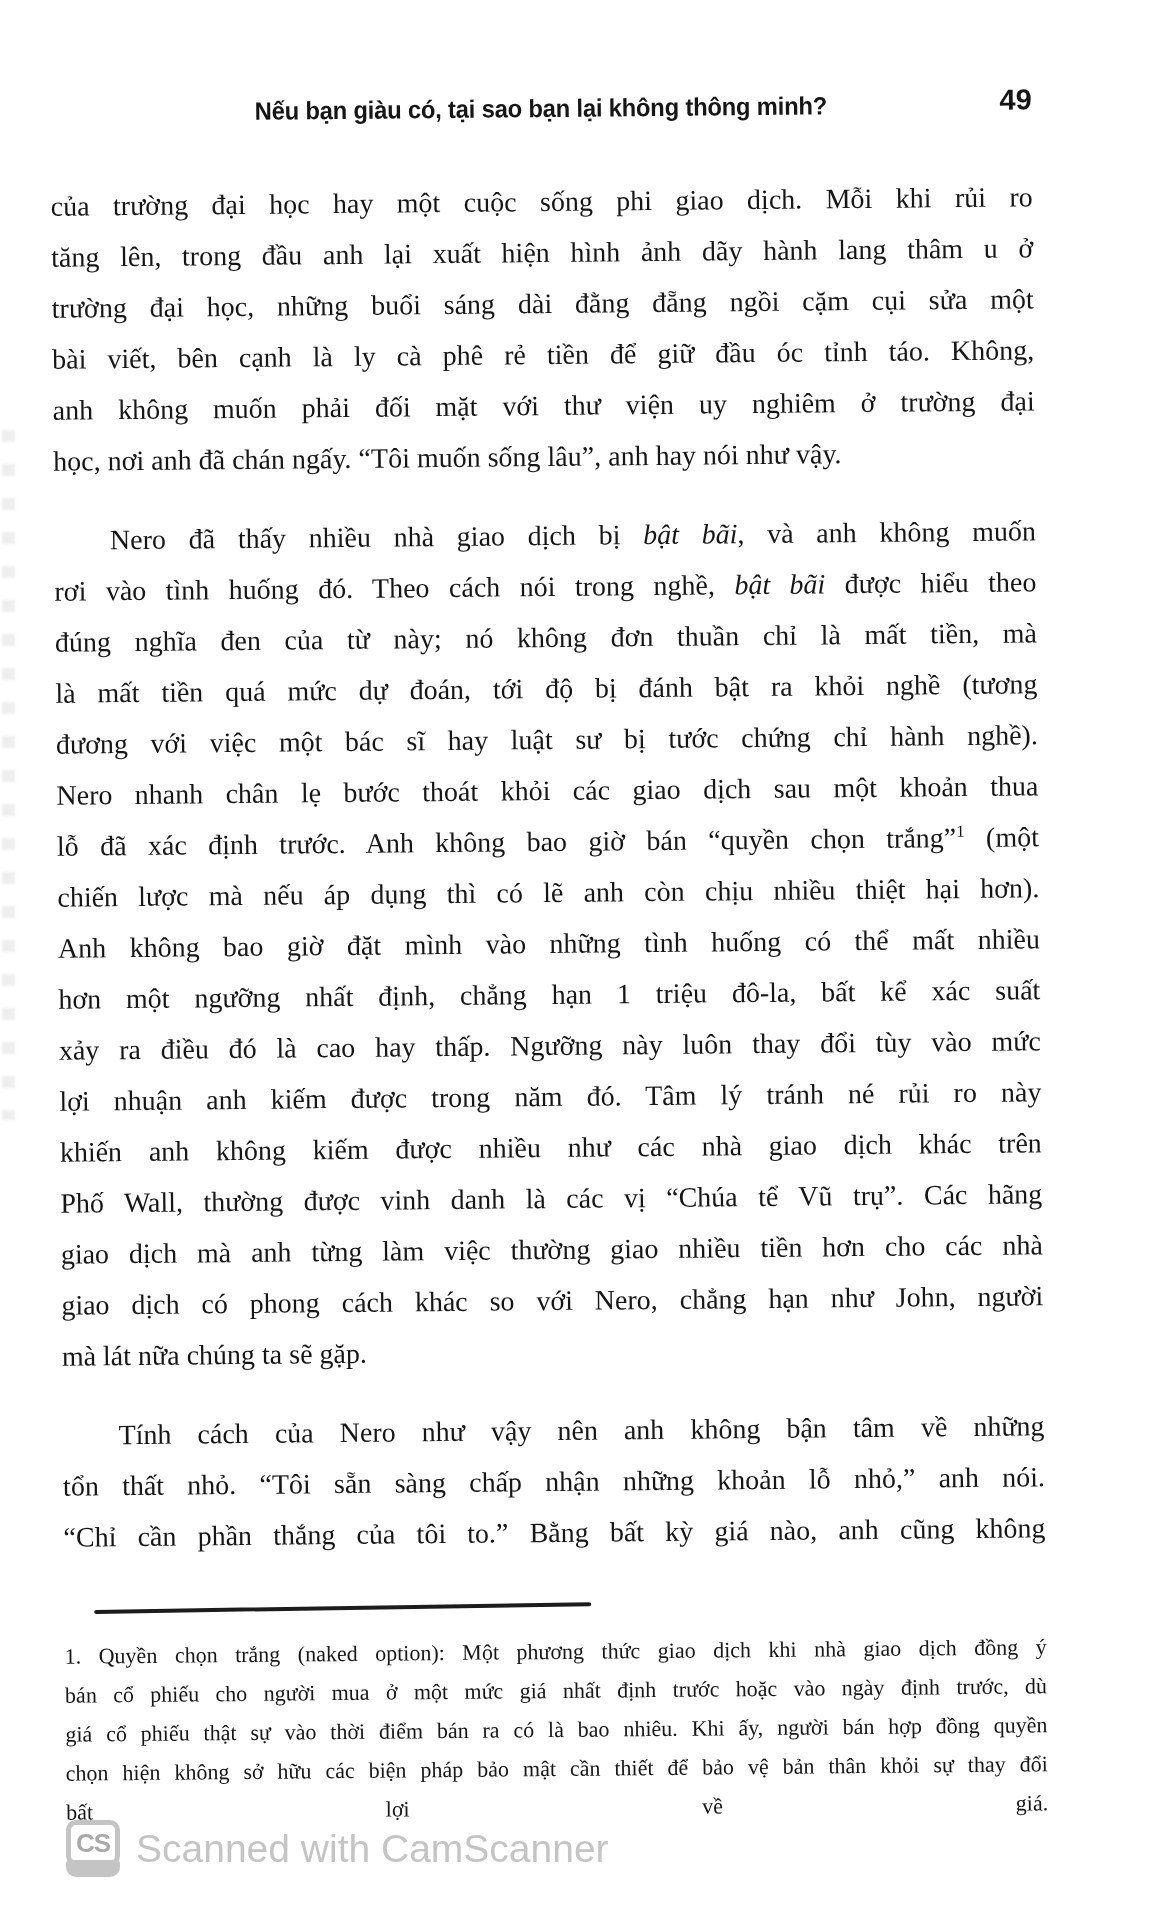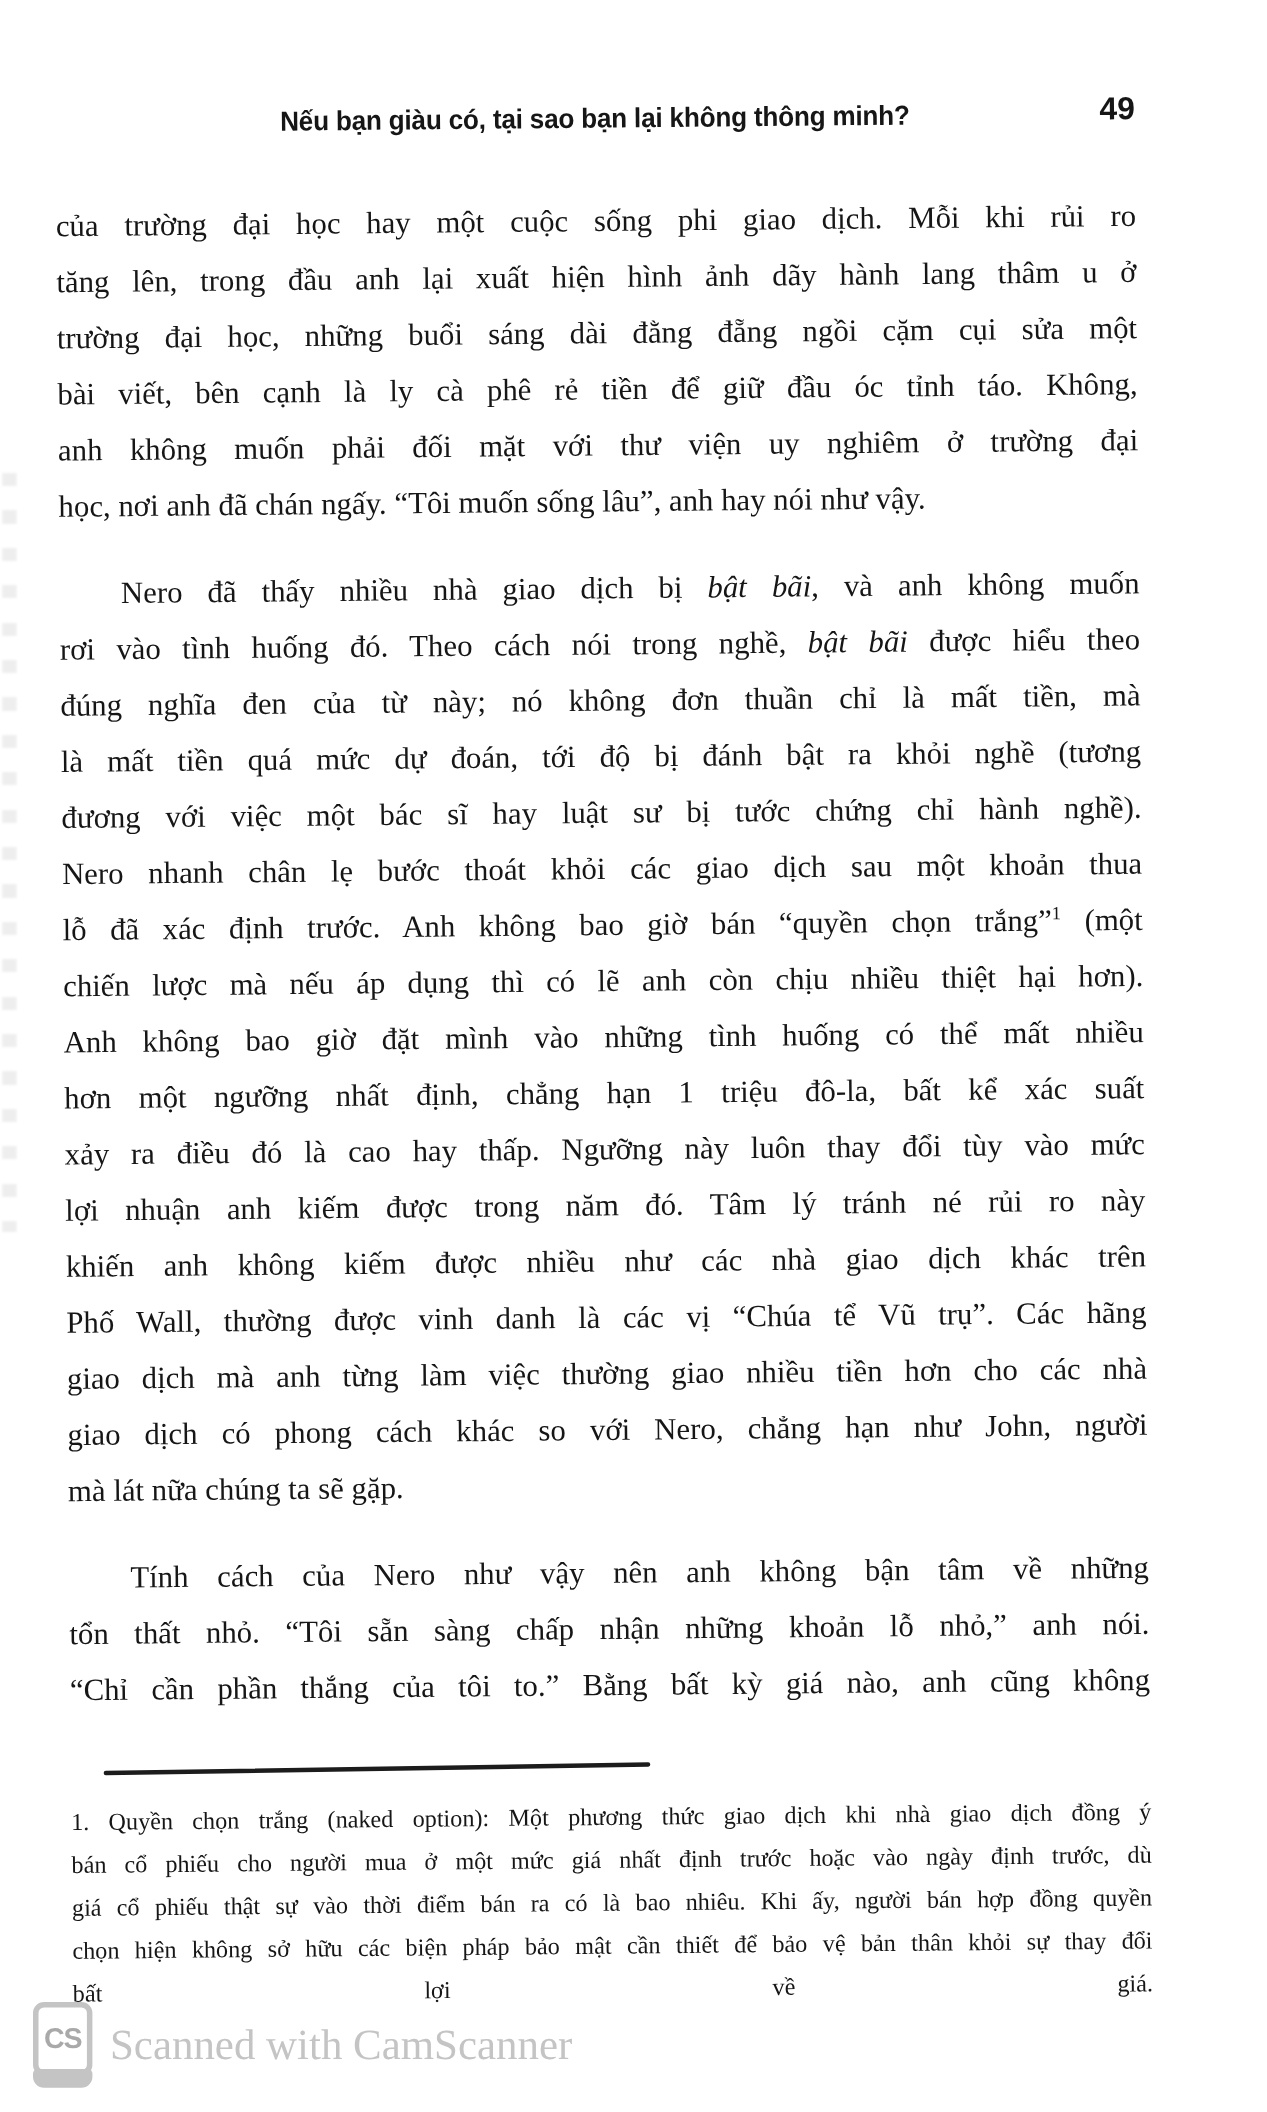--- a/index.html
+++ b/index.html
@@ -24,26 +24,26 @@
   .first-indent { text-indent:56px; }
   .para-end { text-align-last:left; }
 
   .divider { margin:46px 0 0 30px; width:497px; height:4px; background:#1c1c1c; border-radius:2px; transform:rotate(-0.35deg); }
 
   .footnote { margin-top:24px; font-size:22px; }
   .fn-line { height:39px; line-height:39px; text-align:justify; text-align-last:justify; }
 
   
   .watermark { position:absolute; left:30px; top:1820px; display:flex; align-items:center; gap:16px; }
-  .cs-logo { position:relative; width:54px; height:78px; flex:0 0 auto; }
+  .cs-logo { position:relative; width:54px; height:57px; flex:0 0 auto;margin-left:36px; }
   .cs-top { position:absolute; left:0; right:0; top:0; bottom:11px; border:5px solid var(--wm,#c4c4c4); border-radius:10px; background:#fff;
             display:flex; align-items:center; justify-content:center;
             font-family:"Liberation Sans","DejaVu Sans",sans-serif; font-weight:bold; font-size:26px; color:#a9a9a9; letter-spacing:-1px; }
   .cs-bottom { position:absolute; left:0; right:0; bottom:0; height:17px; background:var(--wm,#c4c4c4); border-radius:4px 4px 10px 10px; }
-  .cam-text { font-family:Liberation Serif, serif; font-size:39px; color:var(--wm,#c4c4c4); white-space:nowrap; }
+  .cam-text { font-family:Liberation Sans, sans-serif; font-size:39px; color:var(--wm,#c4c4c4); white-space:nowrap; }
 
   
   .ghost { position:absolute; left:2px; top:430px; width:13px; height:690px; pointer-events:none;
            background:repeating-linear-gradient(180deg, rgba(120,120,120,0.12) 0 12px, rgba(0,0,0,0) 12px 34px);
            filter:blur(1px); }
 </style>
 </head>
 <body>
 
 <div class="page" style="--ink: #161616; --wm: #c4c4c4;">

